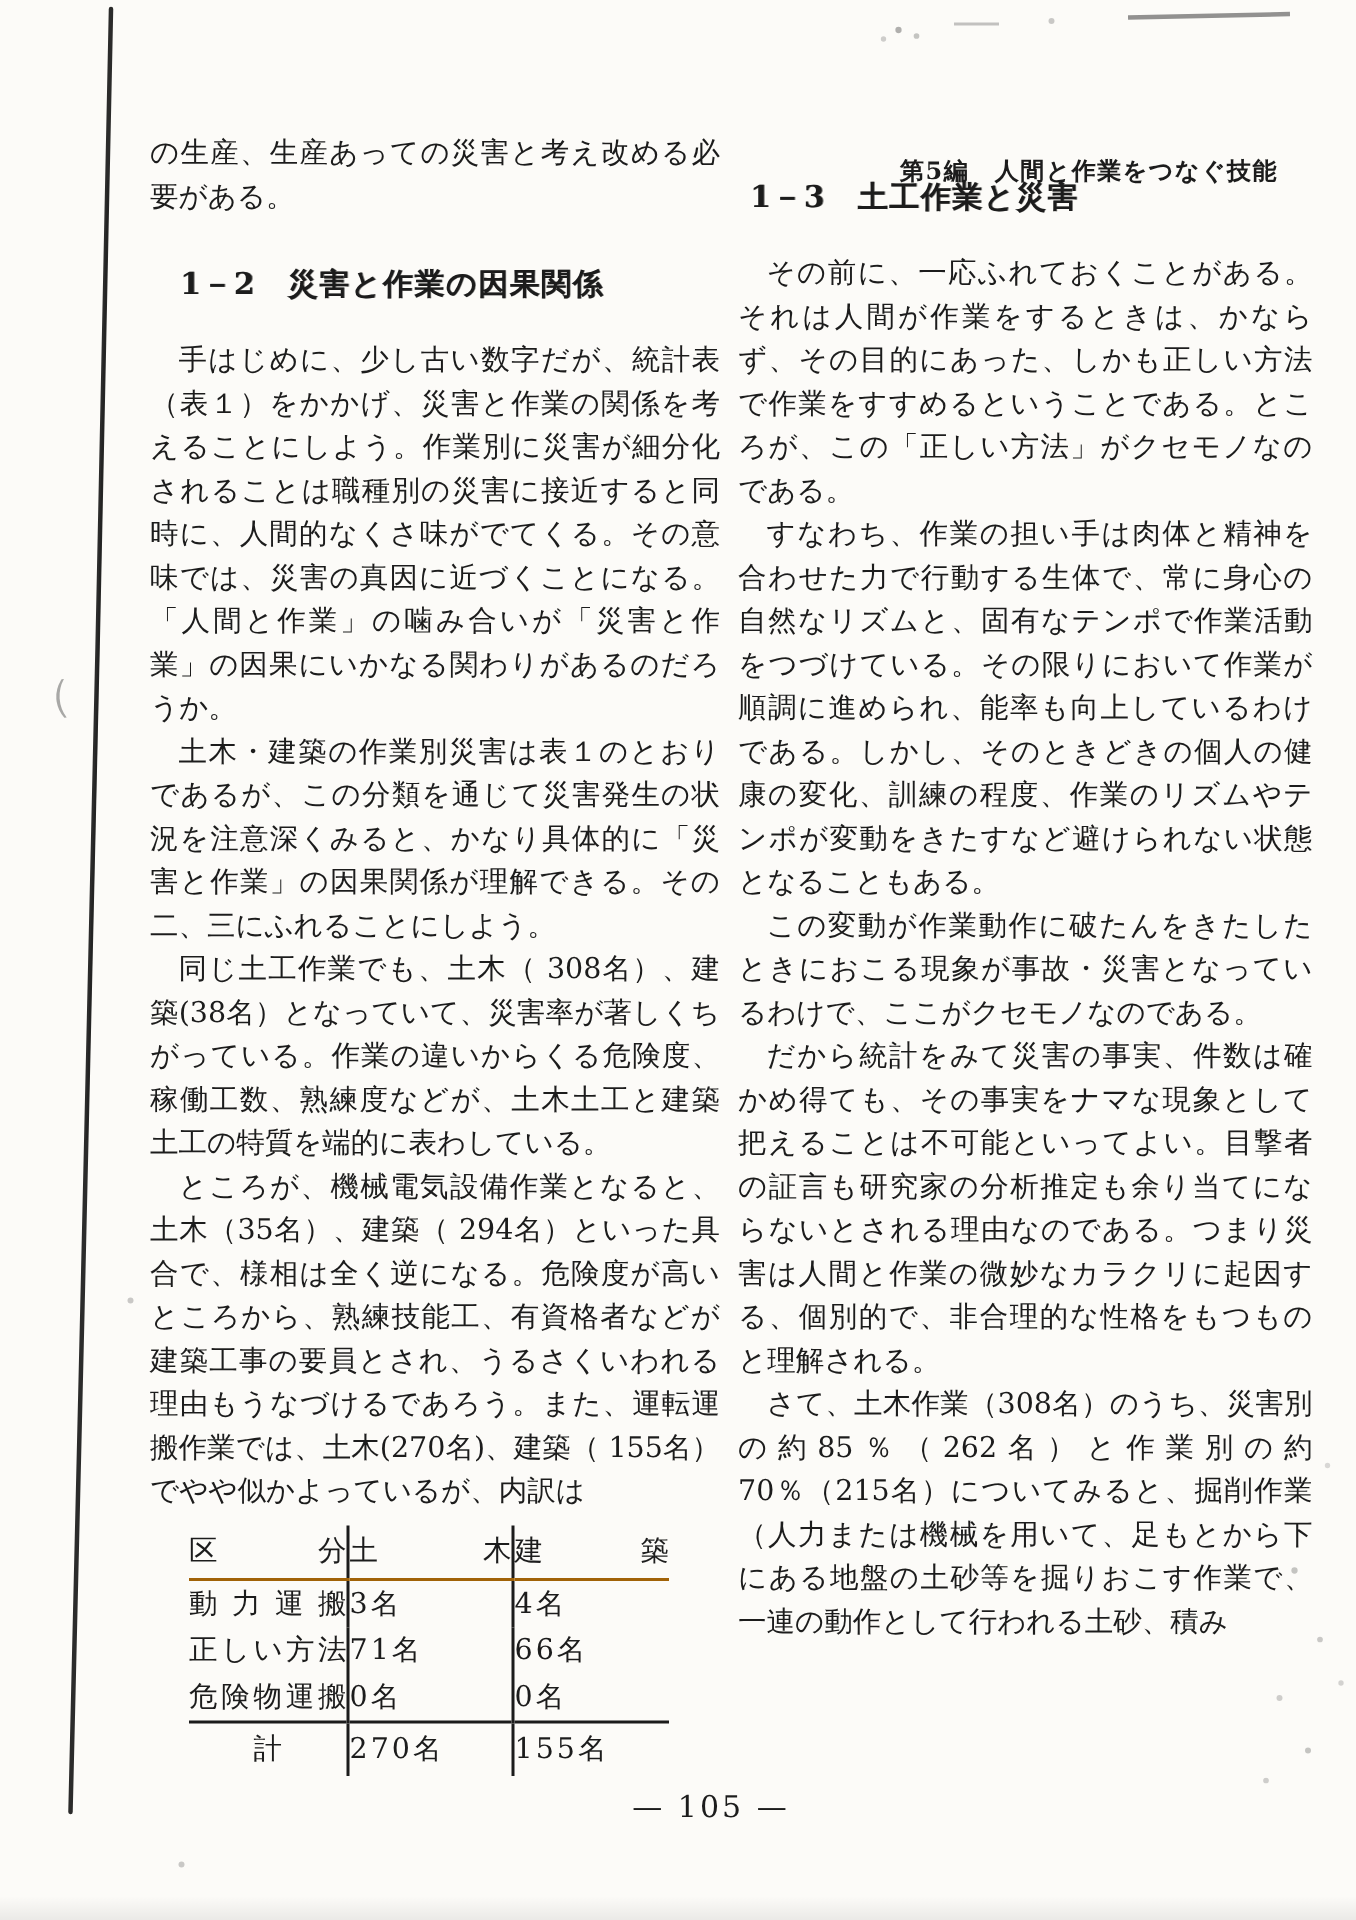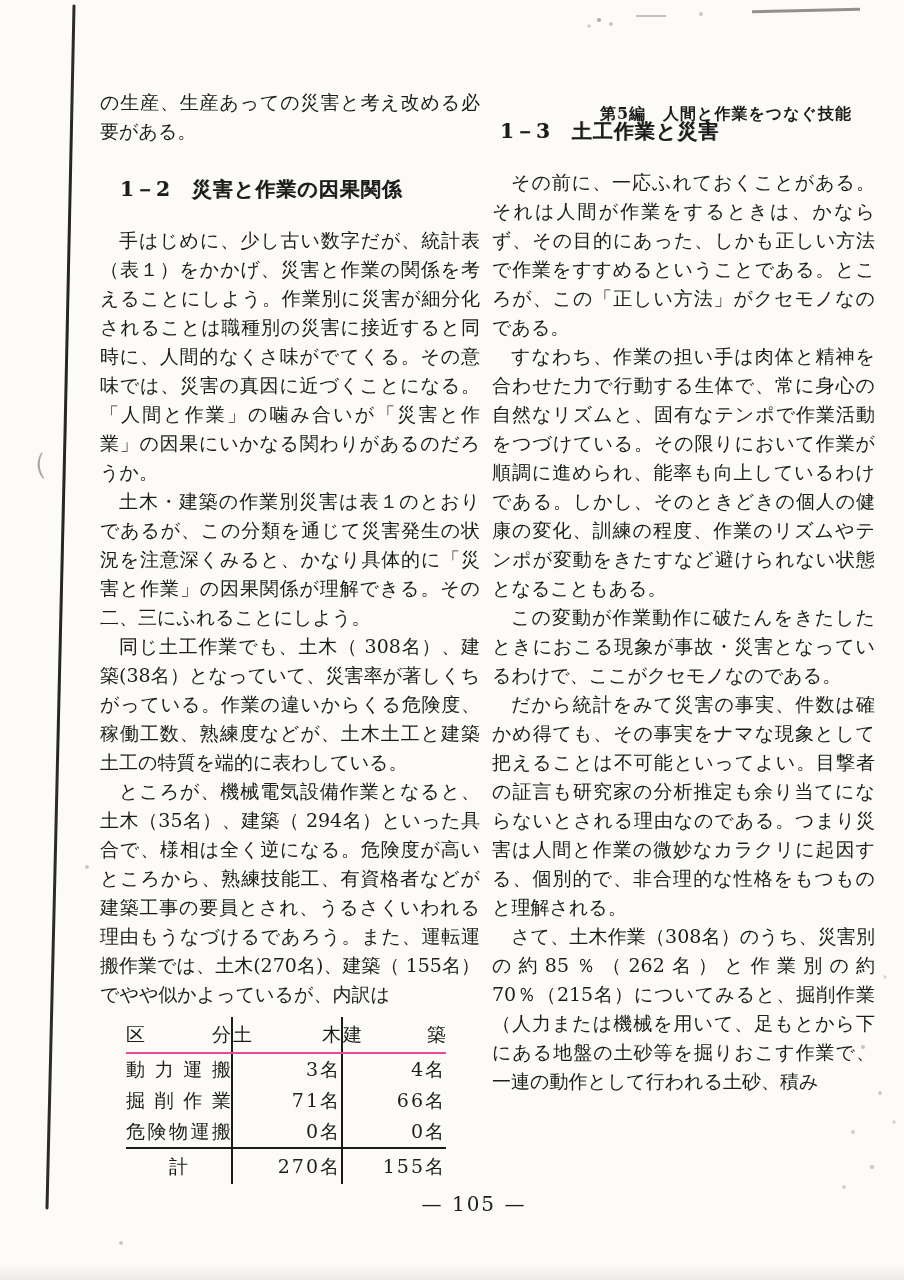--- a/index.html
+++ b/index.html
@@ -70,29 +70,29 @@
   }
   .h-left  { padding-left:20px; }
   .h-right { padding-left:8px; }
 
   
   .data-table {
     border-collapse:collapse; margin:8px 0 0 26px;
     font-size:19px; table-layout:fixed; width:320px;
   }
   .data-table td { padding:0; height:31px; }
-  .data-table tr.thead td { border-bottom:2px solid #ec4899; height:35px; }
+  .data-table tr.thead td { border-bottom:2px solid #a16207; height:35px; }
   .data-table tr.ttotal td { border-top:2px solid #1b1b1b; height:35px; }
   .data-table td.c2, .data-table td.c3 { border-left:2px solid #1b1b1b; }
   .data-table col.w1 { width:106px; }
   .data-table col.w2 { width:110px; }
   .data-table col.w3 { width:104px; }
   .lbl { text-align:justify; text-align-last:justify; padding:0 12px 0 16px; }
   .hd  { text-align:justify; text-align-last:justify; padding:0 20px 0 12px; }
-  .val { text-align:right; padding-right:34px; letter-spacing:2px; }
+  .val { text-align:left; padding-right:34px; letter-spacing:2px; }
   .ttotal .lbl { text-align:center; text-align-last:center; }
 </style>
 </head>
 <body>
 
 <div class="page">
 
   <svg class="binding-svg" width="904" height="1280" viewBox="0 0 904 1280" aria-hidden="true">
     <path d="M74,6 C69,260 61,620 55,870 C51,1030 48,1130 47,1208" stroke="#141414" stroke-width="3" fill="none" opacity="0.9" stroke-linecap="round"></path>
     <path d="M72,120 C69,300 63,560 58,760" stroke="#141414" stroke-width="1.2" fill="none" opacity="0.35"></path>
@@ -126,21 +126,21 @@
         <td class="lbl">区分</td>
         <td class="hd c2">土木</td>
         <td class="hd c3">建築</td>
       </tr>
       <tr>
         <td class="lbl">動力運搬</td>
         <td class="val c2">3名</td>
         <td class="val c3">4名</td>
       </tr>
       <tr>
-        <td class="lbl">掘削作業</td>
+        <td class="lbl">正しい方法</td>
         <td class="val c2">71名</td>
         <td class="val c3">66名</td>
       </tr>
       <tr>
         <td class="lbl">危険物運搬</td>
         <td class="val c2">0名</td>
         <td class="val c3">0名</td>
       </tr>
       <tr class="ttotal">
         <td class="lbl">計</td>

